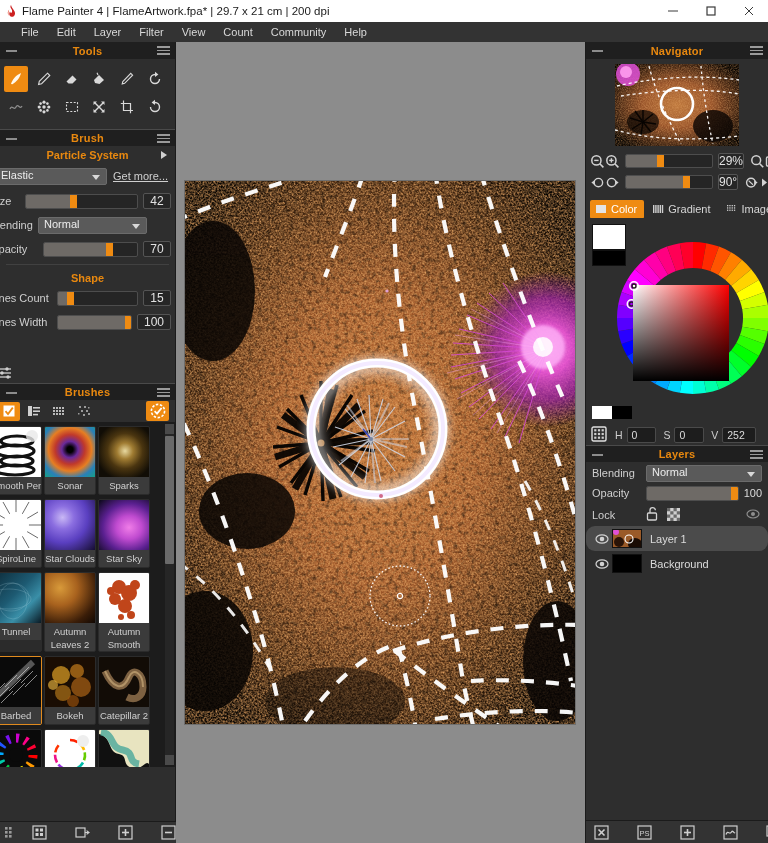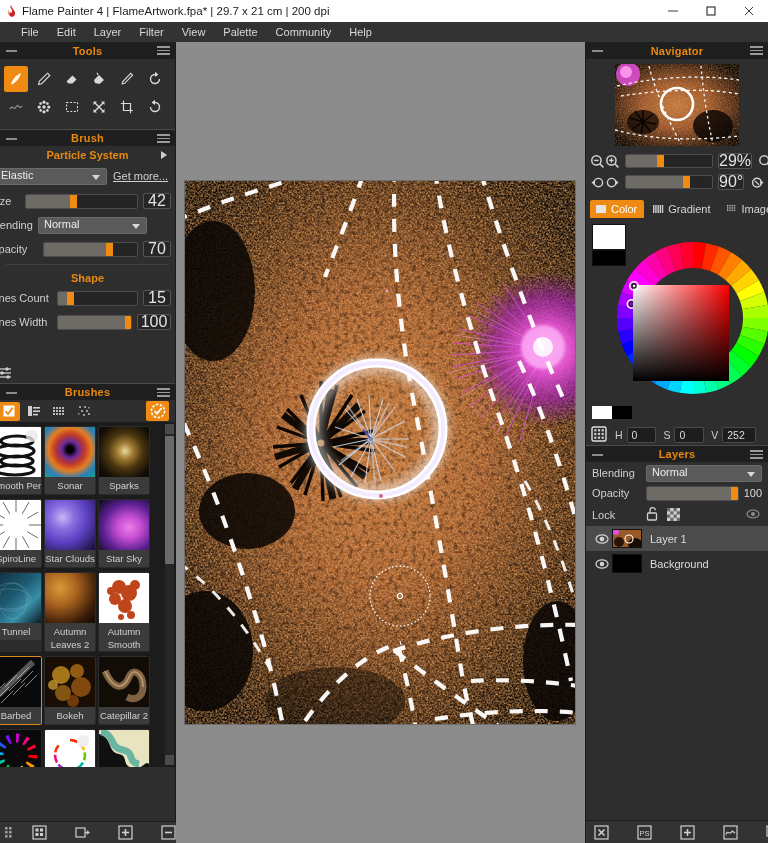--- a/index.html
+++ b/index.html
@@ -83,21 +83,21 @@
   }
   .link { color:#cfcfcf; font-size:11px; text-decoration:underline; margin-left:6px; white-space:nowrap; }
   .slider {
     flex:1; height:15px; background:#252525; border:1px solid #4d4d4d; border-radius:2px;
     position:relative; overflow:hidden; margin:0 5px;
   }
   .slider .fill { position:absolute; left:0; top:0; bottom:0; background:#6e6a66; }
   .slider .knob { position:absolute; top:0; bottom:0; width:7px; background:#ef8b12; }
   .numbox {
     width:28px; height:16px; background:#262626; border:1px solid #545454; border-radius:2px;
-    color:#e2e2e2; font-size:16px; display:flex; align-items:center; justify-content:center;
+    color:#e2e2e2; font-size:12px; display:flex; align-items:center; justify-content:center;
   }
   .numbox.w34 { width:34px; }
 
   .divider { height:1px; background:#414141; margin:4px 6px; }
 
   .brushpanel-toolbar {
     height:22px; background:#2e2e2e; display:flex; align-items:center; padding-left:2px;
   }
   .ic-btn { width:22px; height:19px; display:flex; align-items:center; justify-content:center; margin-right:3px; border-radius:2px; }
   .ic-btn.on { background:#ef8b12; }
@@ -164,21 +164,21 @@
   .swatch-bl2 { position:absolute; left:26px; bottom:4px; width:20px; height:13px; background:#000000; }
 
   .hsvrow { display:flex; align-items:center; height:20px; padding:0 5px; margin-top:2px; }
   .hsvbox { width:30px; height:16px; background:#1d1d1d; border:1px solid #4a4a4a; border-radius:2px;
             display:flex; align-items:center; padding-left:4px; color:#dcdcdc; font-size:10.5px; margin-right:7px;}
   .hsvlbl { font-size:10.5px; color:#cfcfcf; margin-right:4px; }
 
   .lay-row { display:flex; align-items:center; height:18px; padding:0 6px; margin-top:2px; }
   .lay-lbl { width:54px; font-size:11px; color:#cfcfcf; }
   .layer-item { display:flex; align-items:center; height:25px; padding-left:6px; }
-  .layer-item.sel { background:#4b4b4b; }
+  .layer-item.sel { background:#4b4b4b;border-radius:9px; }
   .layer-eye { width:20px; display:flex; align-items:center; justify-content:center; }
   .layer-thumb { width:30px; height:19px; border:1px solid #111; margin-right:8px; overflow:hidden; position:relative; }
   .layer-name { font-size:11px; color:#dcdcdc; }
   .layers-body { background:#2e2e2e; height:180px; }
 
   .rbottom {
     position:absolute; left:0; bottom:0; width:183px; height:23px;
     background:#333333; display:flex; align-items:center; border-top:1px solid #1b1b1b;
   }
   .rbottom .sp { flex:1; }
@@ -218,21 +218,21 @@
       </div>
     </div>
   </div>
 
   <div class="menubar">
     <div class="menu-item">File</div>
     <div class="menu-item">Edit</div>
     <div class="menu-item">Layer</div>
     <div class="menu-item">Filter</div>
     <div class="menu-item">View</div>
-    <div class="menu-item">Palette</div>
+    <div class="menu-item">Count</div>
     <div class="menu-item">Community</div>
     <div class="menu-item">Help</div>
   </div>
 
   <div class="leftdock">
 
     <div class="panel-head" style="border-top:none">
       <span class="dash"></span>
       <span class="ttl">Tools</span>
       <span class="burger">

